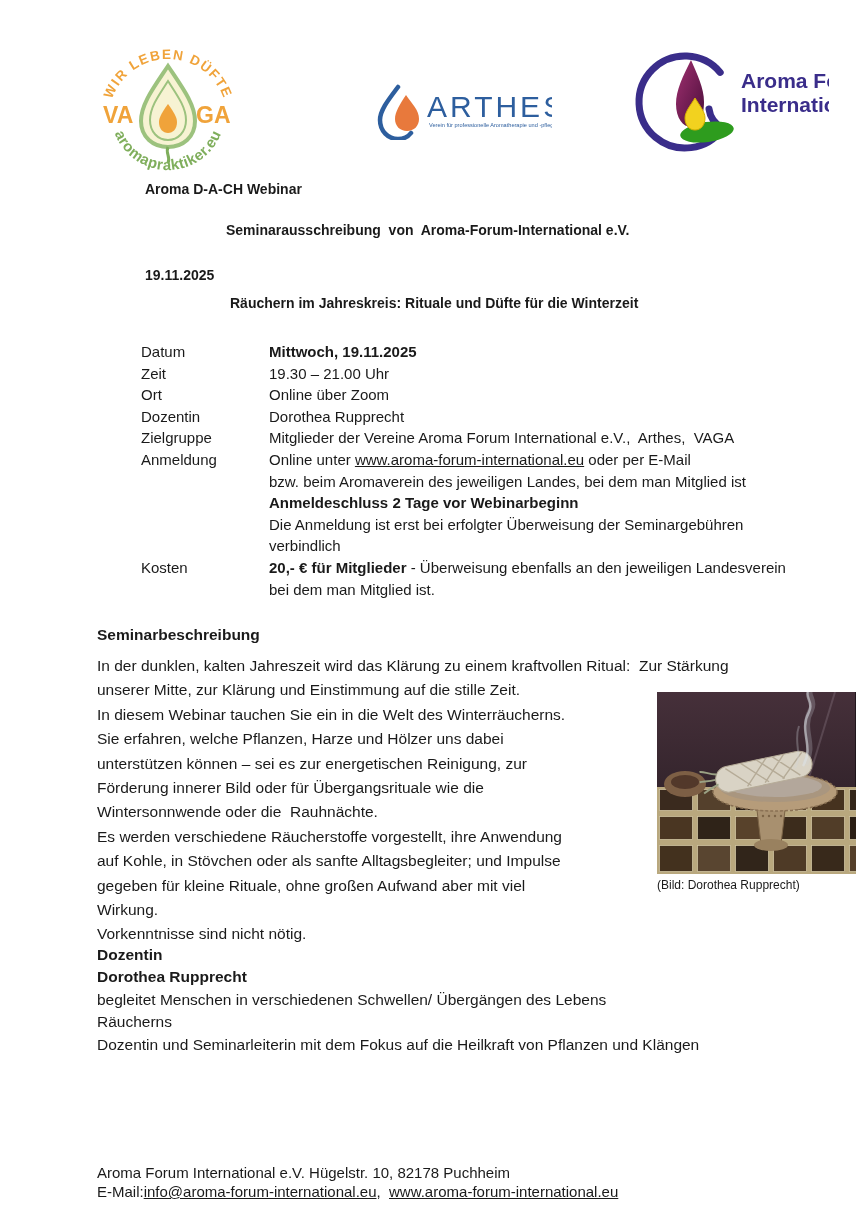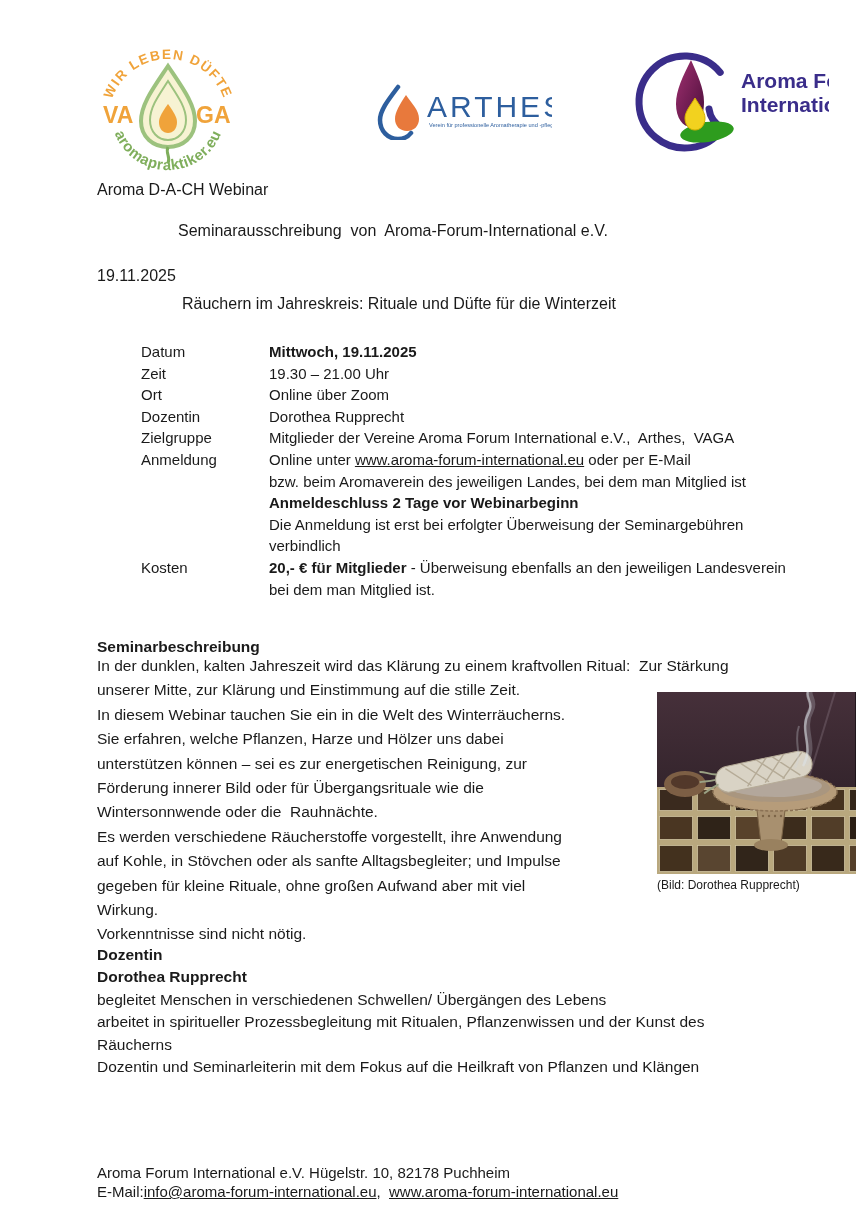--- a/index.html
+++ b/index.html
@@ -4,28 +4,28 @@
 <style>
   html,body{margin:0;padding:0;background:#e8e8e8;}
   .page{
     position:relative;width:856px;height:1222px;margin:0 auto;background:#ffffff;
     font-family:"Liberation Sans",sans-serif;color:#1a1a1a;overflow:hidden;
   }
   .abs{position:absolute;}
   .bold{font-weight:bold;}
   .u{text-decoration:underline;}
   .line{white-space:pre;}
-  .h{font-size:16px;font-weight:normal;white-space:pre;}
+  .h{font-size:14px;font-weight:bold;white-space:pre;margin-left:48px;}
   
   .details{top:341px;left:97px;width:750px;font-size:15px;line-height:21.6px;}
   .drow{display:flex;align-items:flex-start;}
   .dlabel{width:128px;font-weight:normal;flex:0 0 128px;margin-left:44px;}
   .dval{flex:1;}
   
-  .desc-heading{top:626px;left:97px;font-size:15.5px;font-weight:bold;margin-top:12px;}
+  .desc-heading{top:626px;left:97px;font-size:15.5px;font-weight:bold;}
   .desc-body{top:654px;left:97px;width:748px;font-size:15.5px;line-height:24.4px;}
   .desc-flex{display:flex;align-items:flex-start;}
   .desc-col{width:516px;flex:0 0 516px;}
   .figure{width:229px;flex:0 0 229px;margin-top:14px;padding-left:44px;}
   .figure svg{display:block;}
   .caption{font-size:12px;line-height:15px;margin-top:4px;white-space:pre;}
   
   .dozentin{top:944px;left:97px;font-size:15.5px;line-height:22.4px;}
   
   .footer{top:1163px;left:97px;font-size:15px;line-height:19px;}
@@ -213,21 +213,20 @@
         </svg>
         <figcaption class="caption">(Bild: Dorothea Rupprecht)</figcaption>
       </figure>
     </div>
   </div>
 
   <div class="abs dozentin">
     <div class="line bold">Dozentin</div>
     <div class="line bold">Dorothea Rupprecht</div>
     <div class="line">begleitet Menschen in verschiedenen Schwellen/ Übergängen des Lebens</div>
-    <div class="line">arbeitet in spiritueller Prozessbegleitung mit Ritualen, Pflanzenwissen und der Kunst des</div>
     <div class="line">Räucherns</div>
     <div class="line">Dozentin und Seminarleiterin mit dem Fokus auf die Heilkraft von Pflanzen und Klängen</div>
   </div>
 
   <div class="abs footer">
     <div class="line">Aroma Forum International e.V. Hügelstr. 10, 82178 Puchheim</div>
     <div class="line"><span>E-Mail:</span><span class="u">info@aroma-forum-international.eu</span><span>,  </span><span class="u">www.aroma-forum-international.eu</span></div>
   </div>
 
 </div>

